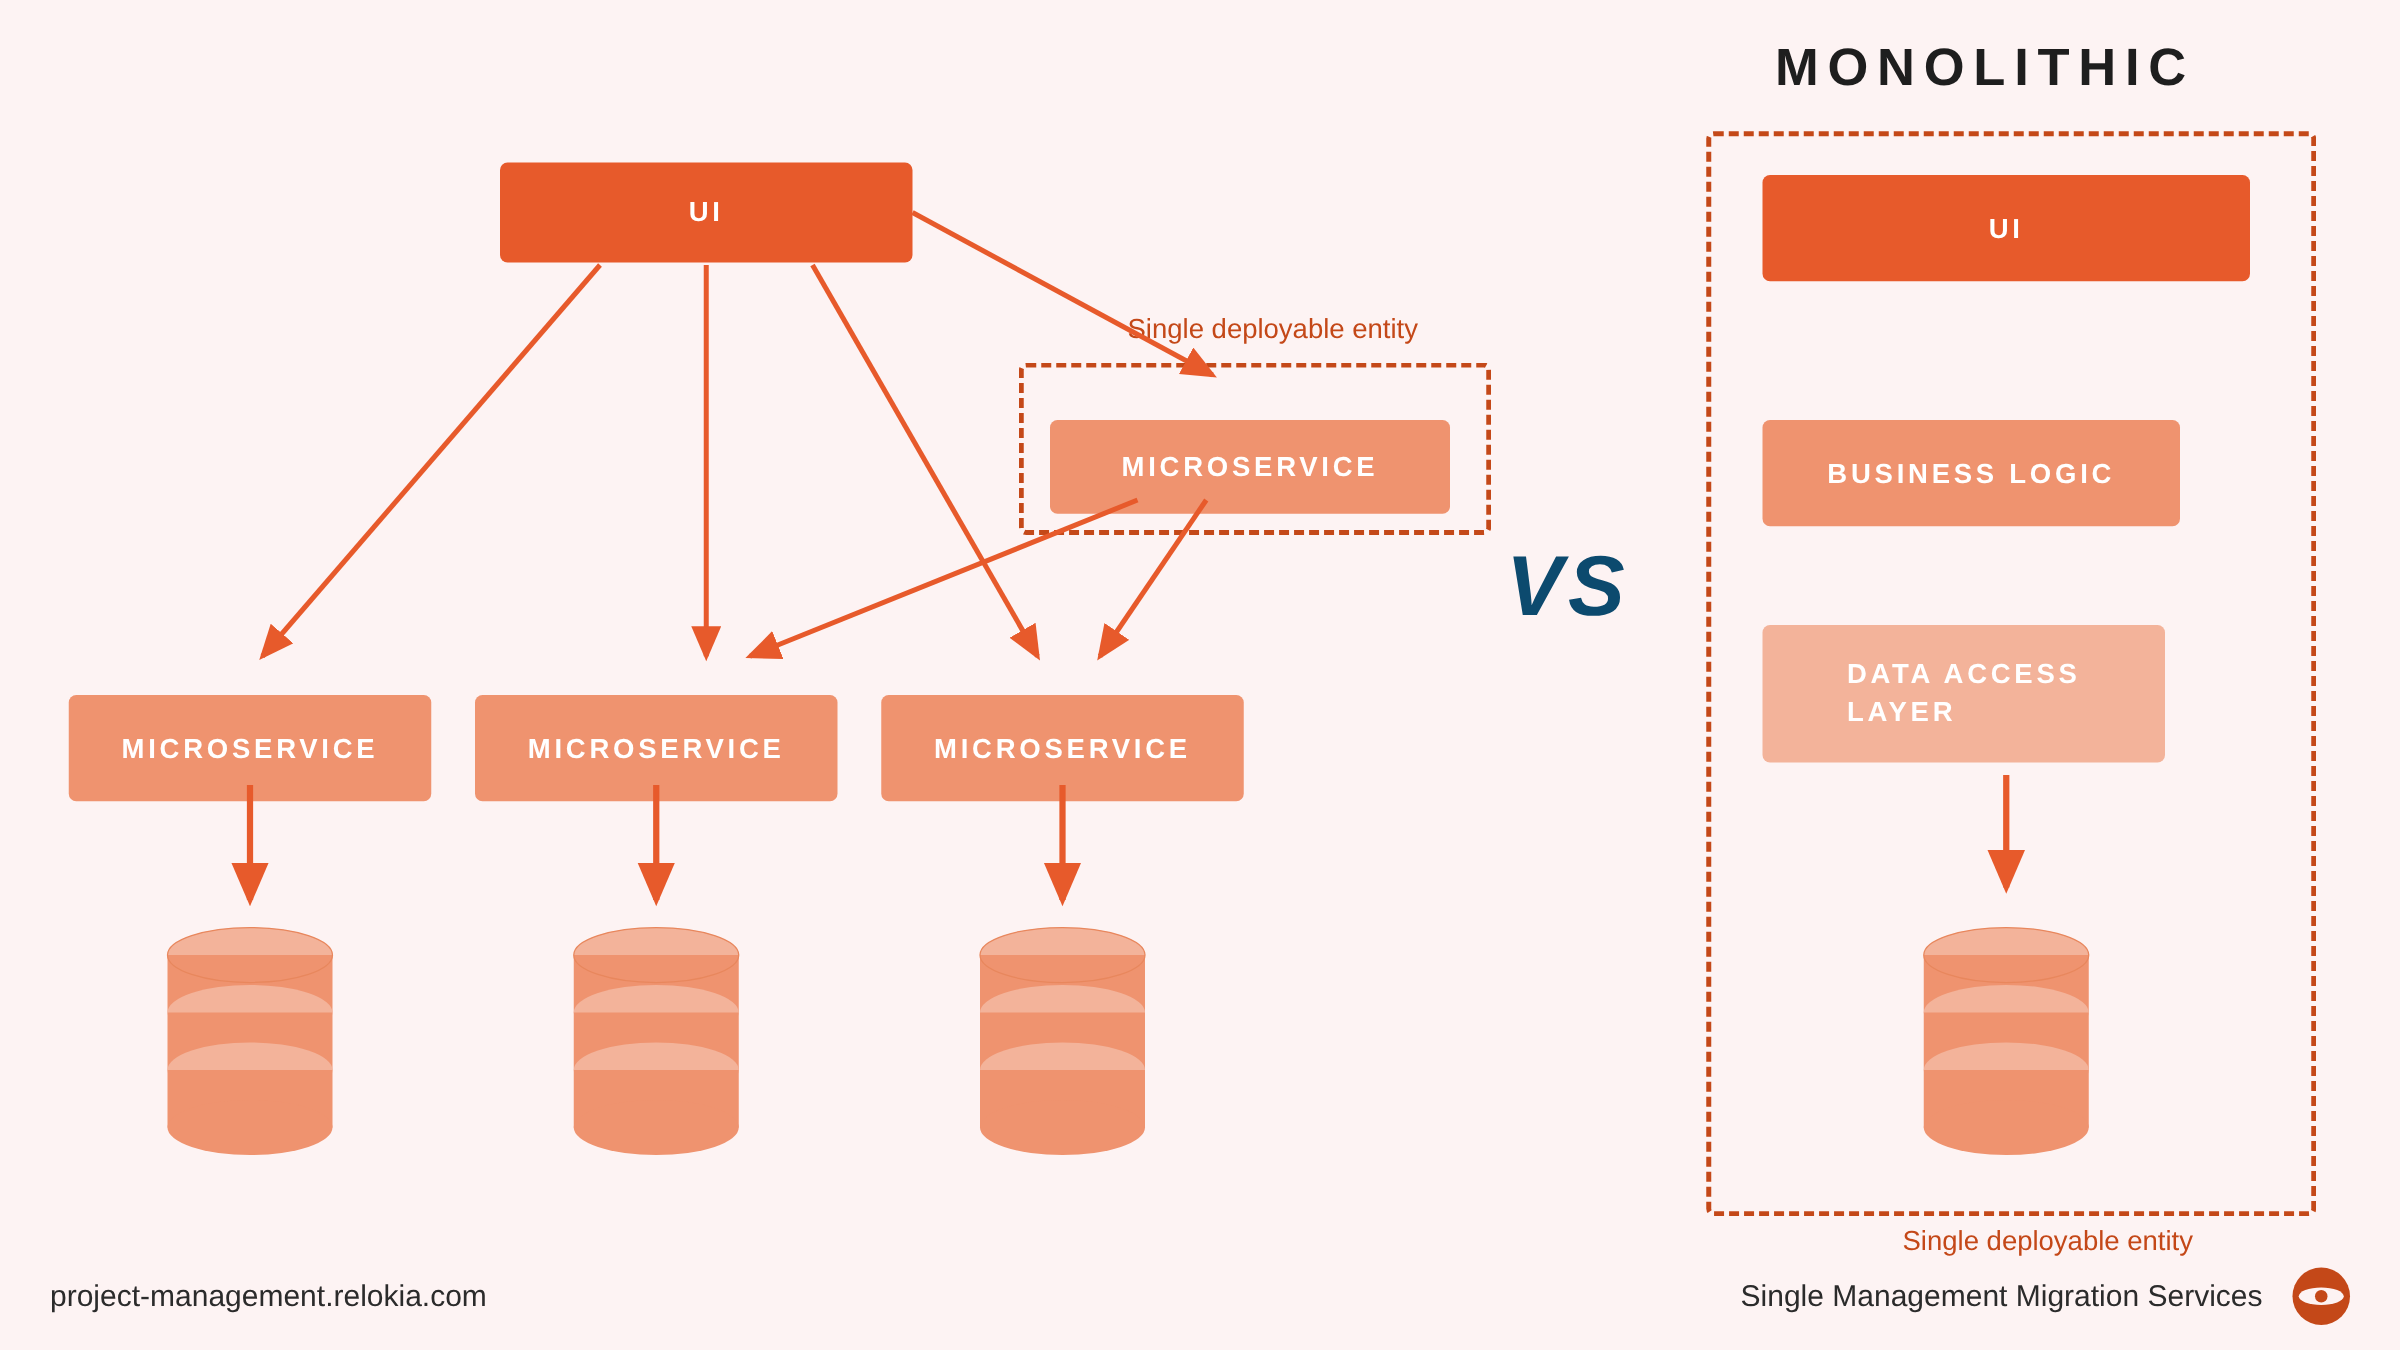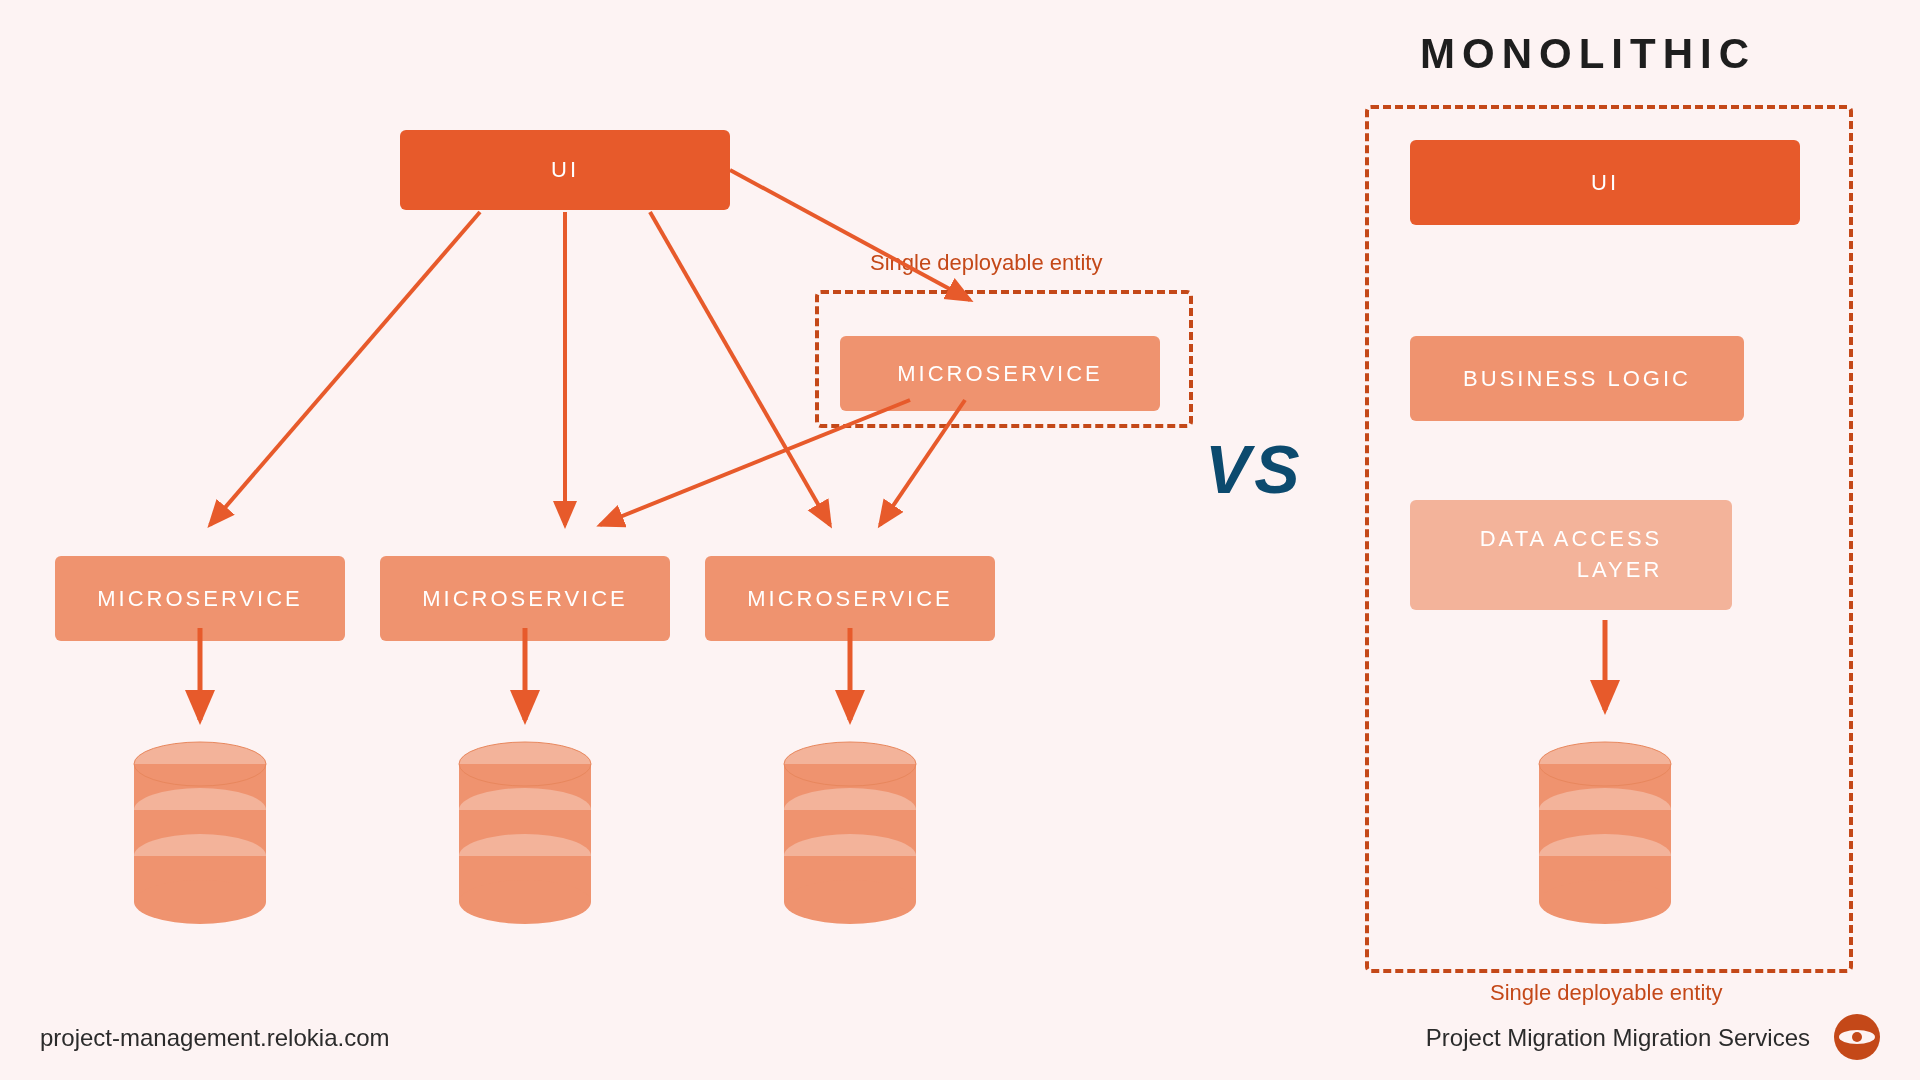--- a/index.html
+++ b/index.html
@@ -1,25 +1,25 @@
 <!DOCTYPE html>
 <html><head>
 <meta charset="utf-8">
 <style>
   html,body{margin:0;padding:0;width:1920px;height:1080px;background:#fdf3f3;font-family:"Helvetica Neue",Arial,sans-serif;overflow:hidden;}
   .canvas{position:relative;width:1920px;height:1080px;}
   .heading{position:absolute;font-weight:800;letter-spacing:7px;color:#1e1e1e;font-size:42px;}
   .vs{position:absolute;font-weight:700;font-style:italic;font-size:68px;color:#0c4a6e;letter-spacing:4px;}
-  .block{position:absolute;border-radius:6px;display:flex;align-items:center;justify-content:center;color:#fff;letter-spacing:3px;font-size:22px;font-weight:400;text-align:right;}
+  .block{position:absolute;border-radius:6px;display:flex;align-items:center;justify-content:center;color:#fff;letter-spacing:3px;font-size:22px;font-weight:700;text-align:left;}
   .block.deep{background:#e75a2b;}
   .block.mid{background:#ef936f;margin-top:16px;}
   .block.light{background:#f3b39a;}
   .block.twoLine{line-height:1.4;}
   .dashed-box{position:absolute;border:4px dashed #c44818;border-radius:6px;}
-  .caption{position:absolute;color:#c44818;font-size:22px;}
+  .caption{position:absolute;color:#c44818;font-size:22px;margin-left:32px;}
   .footer-left{position:absolute;left:40px;bottom:28px;color:#2b2b2b;font-size:24px;}
   .footer-right{position:absolute;right:110px;bottom:28px;color:#2b2b2b;font-size:24px;}
   .logo{position:absolute;right:38px;bottom:18px;width:50px;height:50px;}
   svg.arrows{position:absolute;left:0;top:0;pointer-events:none;}
   .db{position:absolute;width:140px;height:190px;}
 </style>
 </head>
 <body>
 
 <div class="canvas">
@@ -116,21 +116,21 @@
   <rect x="4" y="70" width="132" height="46" fill="#ef936f"></rect>
   <ellipse cx="70" cy="116" rx="66" ry="22" fill="#f3b39a"></ellipse>
   <rect x="4" y="116" width="132" height="46" fill="#ef936f"></rect>
   <ellipse cx="70" cy="162" rx="66" ry="22" fill="#ef936f"></ellipse>
   <ellipse cx="70" cy="24" rx="66" ry="22" fill="none" stroke="#e8875d" stroke-width="1"></ellipse>
 </svg></div>
 
   <div class="caption" style="left:1490px;top:980px;">Single deployable entity</div>
 
   <div class="footer-left">project-management.relokia.com</div>
-  <div class="footer-right">Project Migration Migration Services</div>
+  <div class="footer-right">Single Management Migration Services</div>
   <div class="logo">
     <svg viewBox="0 0 50 50" width="50" height="50">
       <circle cx="25" cy="25" r="23" fill="#c44818"></circle>
       <ellipse cx="25" cy="25" rx="18" ry="7" fill="#fdf3f3"></ellipse>
       <circle cx="25" cy="25" r="5" fill="#c44818"></circle>
     </svg>
   </div>
 
 </div>
 

